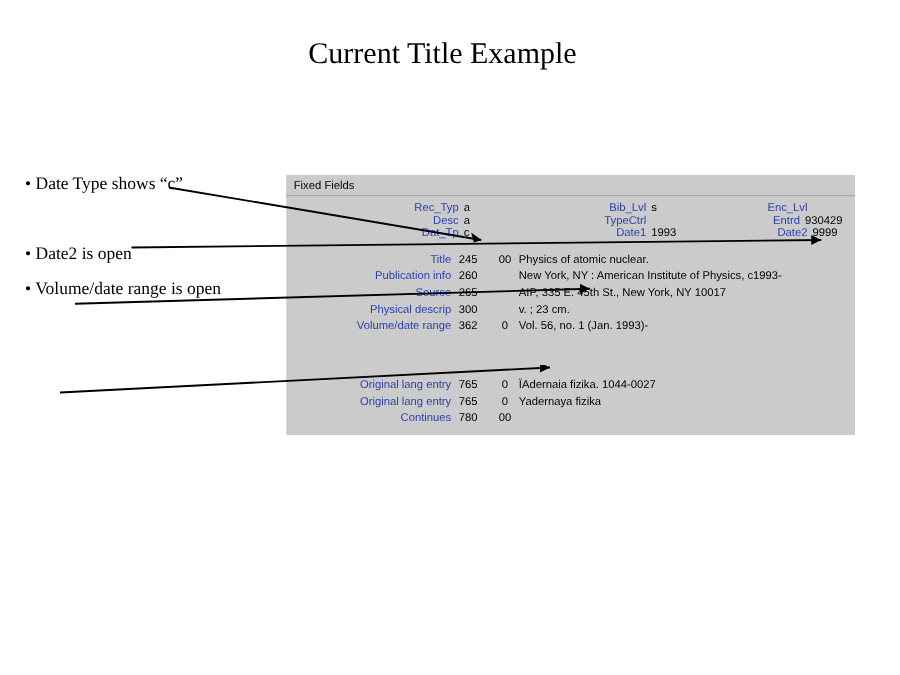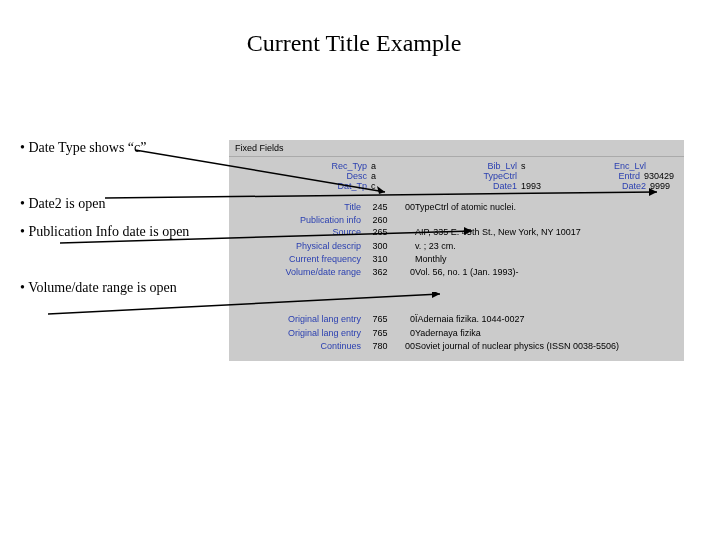--- a/index.html
+++ b/index.html
@@ -13,35 +13,34 @@
   .ff-row { display: flex; width: 100%; }
   .ff-cell { display: flex; align-items: baseline; }
   .ff-cell.a { flex: 0 0 170px; justify-content: flex-end; padding-right: 4px; }
   .ff-cell.b { flex: 0 0 150px; justify-content: flex-end; padding-right: 4px; }
   .ff-cell.c { flex: 1; justify-content: flex-end; padding-right: 10px; }
   .lbl { color: #2a3fb0; text-align: right; margin-right: 4px; }
   .val { color: #000; min-width: 24px; text-align: left; }
   .records { padding: 4px 0 8px 12px; }
   .rec-row { display: flex; padding: 1px 6px; align-items: flex-start; }
   .rec-label { flex: 0 0 120px; text-align: right; color: #2a3fb0; padding-right: 6px; }
-  .rec-tag { flex: 0 0 26px; text-align: center; }
-  .rec-ind { flex: 0 0 22px; text-align: right; }
+  .rec-tag { flex: 0 0 26px; text-align: left; }
+  .rec-ind { flex: 0 0 22px; text-align: center; }
   .rec-val { flex: 1; text-align: left; padding-right: 6px; line-height: 1.25; }
   .gap { height: 22px; }
   svg.arrow { position: absolute; pointer-events: none; }
 </style>
 </head>
 <body>
 
 <div class="title">Current Title Example</div>
 
 <div class="bullets">
   <div class="bullet" style="margin-bottom:40px;">• Date Type shows “c”</div>
   <div class="bullet" style="margin-bottom:12px;">• Date2 is open</div>
-  <div class="bullet" style="margin-bottom:40px;">• Publication Info date is open</div>
   <div class="bullet">• Volume/date range is open</div>
 </div>
 
 <div class="panel">
   <div class="panel-header">Fixed Fields</div>
 
   <div class="ff">
     <div class="ff-row">
       <div class="ff-cell a">
           <span class="lbl">Rec_Typ</span>
@@ -84,44 +83,39 @@
           <span class="val">9999</span>
         </div>
     </div>
   </div>
 
   <div class="records">
     <div class="rec-row">
         <div class="rec-label">Title</div>
         <div class="rec-tag">245</div>
         <div class="rec-ind">00</div>
-        <div class="rec-val">TypeCtrl of atomic nuclei.</div>
+        <div class="rec-val">Physics of atomic nuclear.</div>
       </div>
     <div class="rec-row">
         <div class="rec-label">Publication info</div>
         <div class="rec-tag">260</div>
         <div class="rec-ind"></div>
+        <div class="rec-val">New York, NY : American Institute of Physics, c1993-</div>
       </div>
     <div class="rec-row">
         <div class="rec-label">Source</div>
         <div class="rec-tag">265</div>
         <div class="rec-ind"></div>
         <div class="rec-val">AIP, 335 E. 45th St., New York, NY 10017</div>
       </div>
     <div class="rec-row">
         <div class="rec-label">Physical descrip</div>
         <div class="rec-tag">300</div>
         <div class="rec-ind"></div>
         <div class="rec-val">v. ; 23 cm.</div>
-      </div>
-    <div class="rec-row">
-        <div class="rec-label">Current frequency</div>
-        <div class="rec-tag">310</div>
-        <div class="rec-ind"></div>
-        <div class="rec-val">Monthly</div>
       </div>
     <div class="rec-row">
         <div class="rec-label">Volume/date range</div>
         <div class="rec-tag">362</div>
         <div class="rec-ind">0</div>
         <div class="rec-val">Vol. 56, no. 1 (Jan. 1993)-</div>
       </div>
   </div>
 
   <div class="gap"></div>
@@ -136,21 +130,20 @@
     <div class="rec-row">
         <div class="rec-label">Original lang entry</div>
         <div class="rec-tag">765</div>
         <div class="rec-ind">0</div>
         <div class="rec-val">Yadernaya fizika</div>
       </div>
     <div class="rec-row">
         <div class="rec-label">Continues</div>
         <div class="rec-tag">780</div>
         <div class="rec-ind">00</div>
-        <div class="rec-val">Soviet journal of nuclear physics (ISSN 0038-5506)</div>
       </div>
   </div>
 </div>
 
 <svg class="arrow" style="left:135px; top:140px; width:260px; height:60px;">
   <line x1="0" y1="10" x2="250" y2="52" stroke="#000" stroke-width="1.5"></line>
   <polygon points="250,52 242,46 244,54" fill="#000"></polygon>
 </svg>
 <svg class="arrow" style="left:105px; top:180px; width:560px; height:40px;">
   <line x1="0" y1="18" x2="552" y2="12" stroke="#000" stroke-width="1.5"></line>

